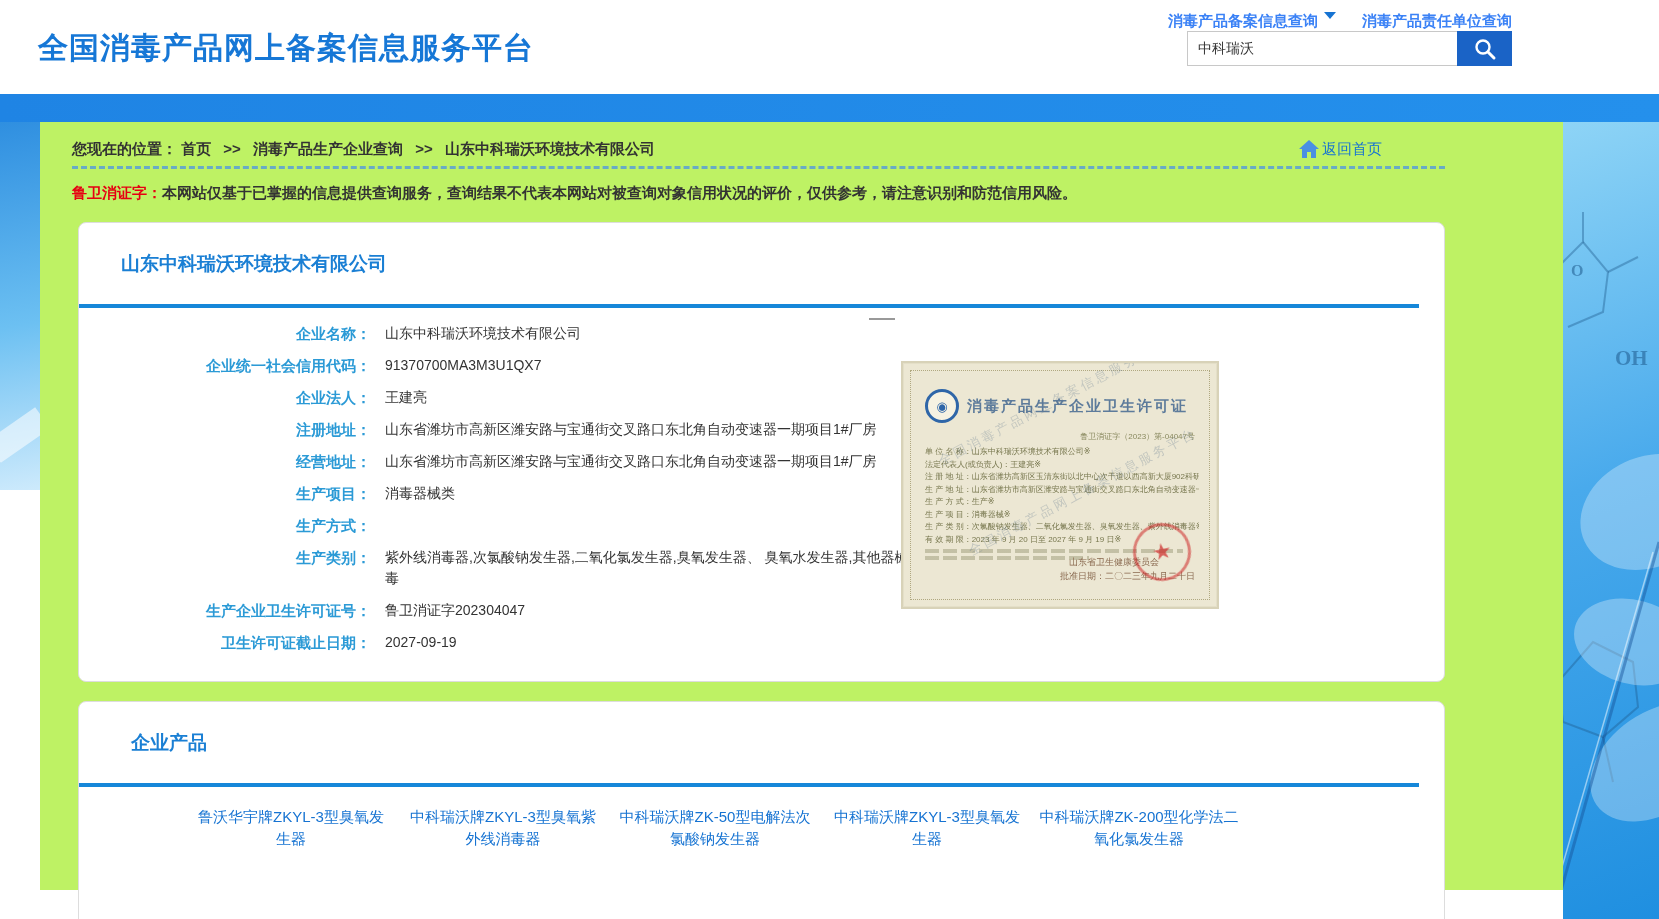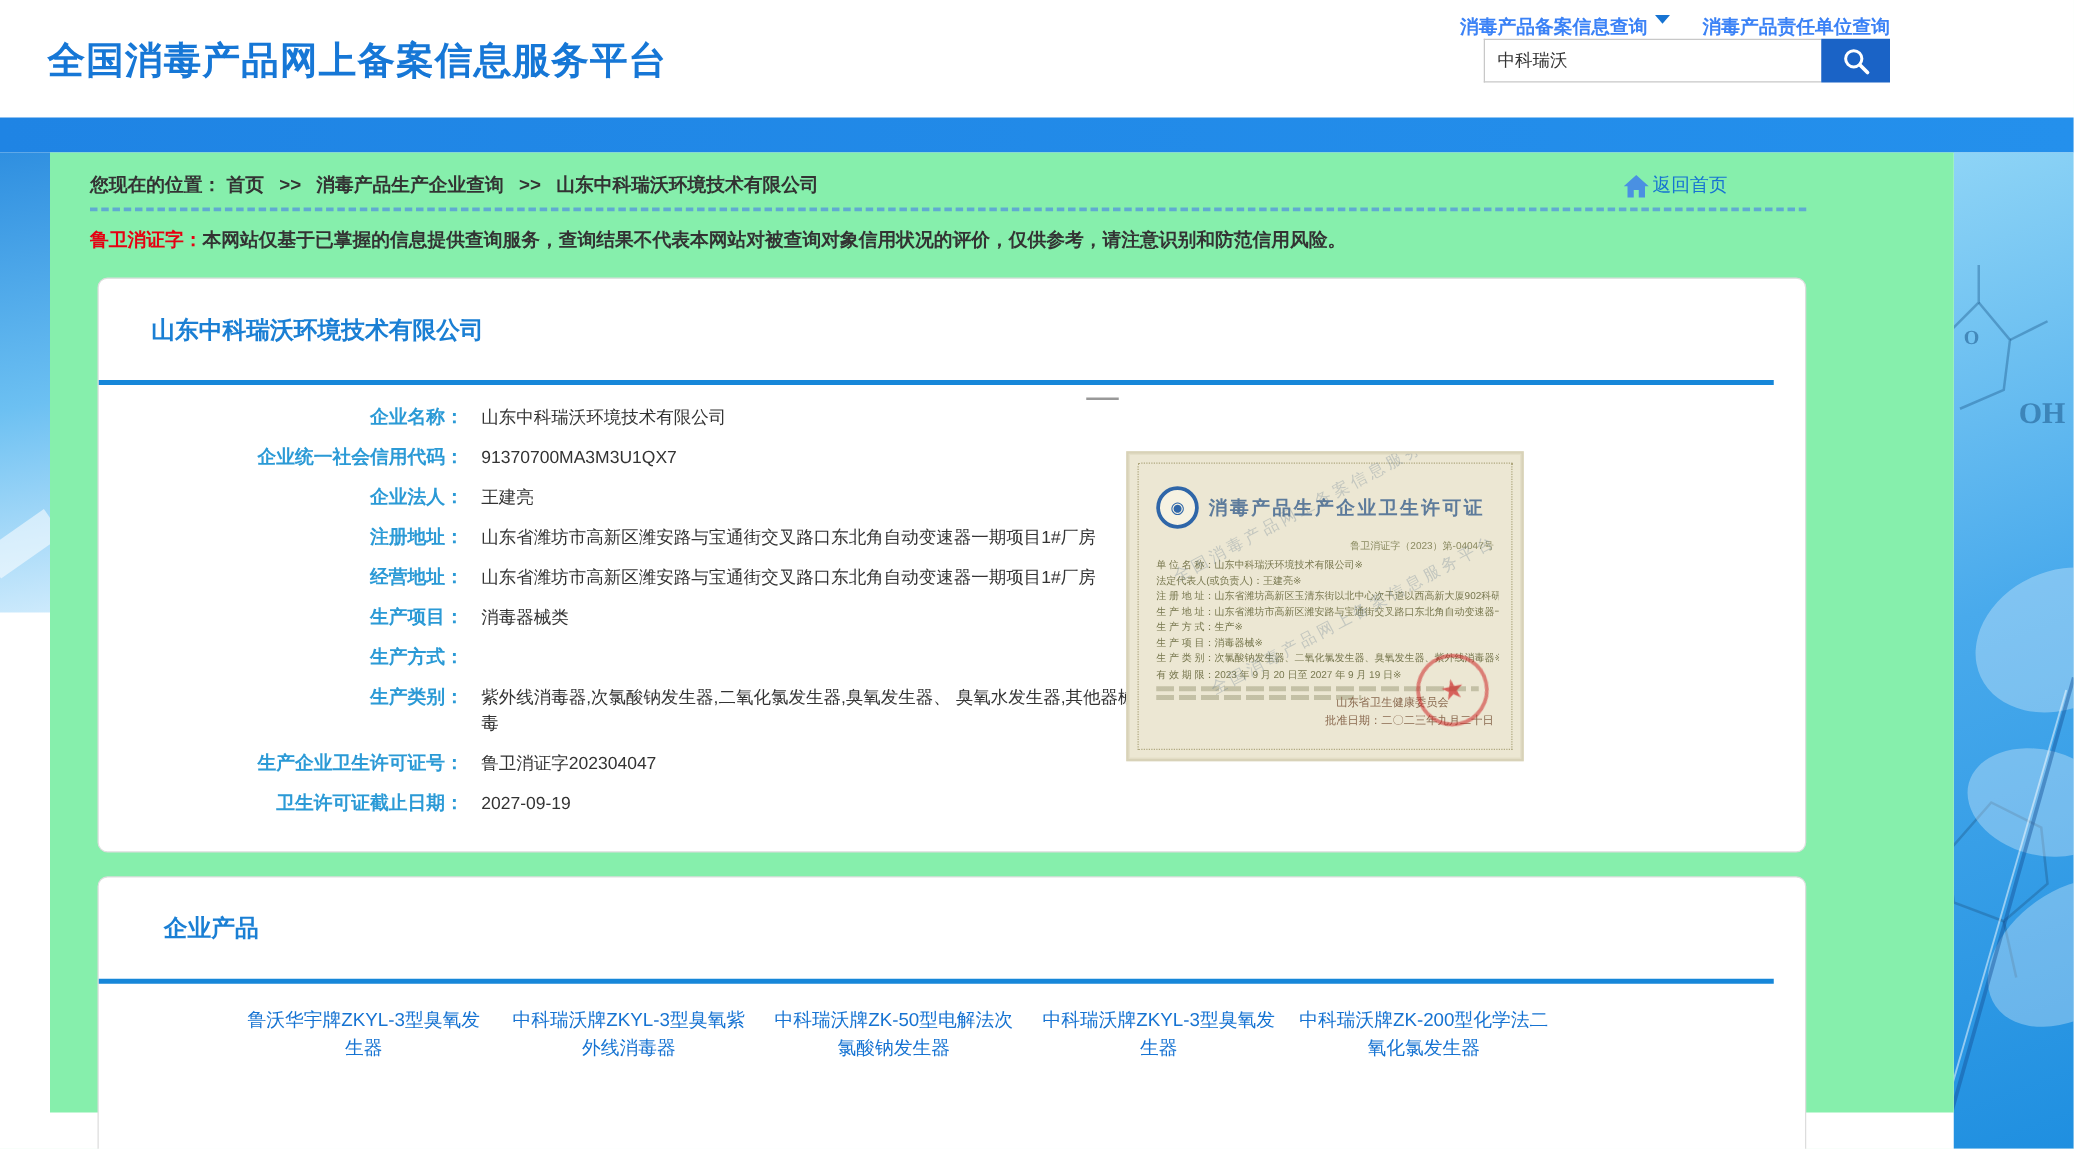--- a/index.html
+++ b/index.html
@@ -31,21 +31,21 @@
     background:linear-gradient(170deg,#2f8fe0 0%,#6cc0f2 55%,#cdeafc 100%); overflow:hidden; }
   .left-decor .shard { position:absolute; left:-12px; top:300px; width:60px; height:26px;
     background:rgba(255,255,255,.55); transform:rotate(-35deg); }
   .right-decor { position:absolute; right:0; top:122px; width:96px; height:797px;
     background:linear-gradient(160deg,#8ed4f6 0%,#49aaec 45%,#1f8fe0 100%); overflow:hidden; }
   .right-decor svg { position:absolute; left:0; top:0; }
   .molecule-label { position:absolute; font-family:"Liberation Serif","DejaVu Serif",serif;
     color:rgba(30,90,140,.55); font-weight:bold; }
 
   
-  .content { position:absolute; left:40px; top:122px; width:1523px; height:768px; background:#86efac; }
+  .content { position:absolute; left:40px; top:122px; width:1523px; height:768px; background:#bef264; }
 
   .breadcrumb-row { position:absolute; left:32px; top:12px; width:1410px; height:30px; }
   .breadcrumb { font-size:15px; font-weight:bold; color:#333; line-height:30px; }
   .breadcrumb a { color:#333; text-decoration:none; cursor:pointer; }
   .crumb-sep { margin:0 8px; }
   .back-home { position:absolute; right:100px; top:0; display:flex; align-items:center; gap:2px;
     color:#1673d2; font-size:15px; text-decoration:none; cursor:pointer; line-height:30px; }
   .dashed-sep { position:absolute; left:32px; top:44px; width:1373px; height:0;
     border-bottom:3px dashed #5a9fd8; opacity:.85; }
 
@@ -143,21 +143,21 @@
       </g>
       <g fill="rgba(255,255,255,.30)">
         <ellipse cx="85" cy="390" rx="70" ry="55" transform="rotate(-25 85 390)"></ellipse>
         <ellipse cx="70" cy="520" rx="60" ry="42" transform="rotate(15 70 520)"></ellipse>
         <ellipse cx="95" cy="640" rx="75" ry="50" transform="rotate(-35 95 640)"></ellipse>
       </g>
       <line x1="96" y1="420" x2="-10" y2="797" stroke="rgba(20,80,150,.45)" stroke-width="3"></line>
       <line x1="90" y1="430" x2="-16" y2="797" stroke="rgba(255,255,255,.5)" stroke-width="1.5"></line>
     </svg>
     <span class="molecule-label" style="left:8px; top:140px; font-size:16px;">O</span>
-    <span class="molecule-label" style="left:52px; top:196px; font-size:24px;">OH</span>
+    <span class="molecule-label" style="left:52px; top:224px; font-size:21px;">OH</span>
   </div>
 
   <div class="content">
 
     <div class="breadcrumb-row">
       <div class="breadcrumb">
         <span>您现在的位置：</span>
         <a>首页</a>
         <span class="crumb-sep">&gt;&gt;</span>
         <a>消毒产品生产企业查询</a>

